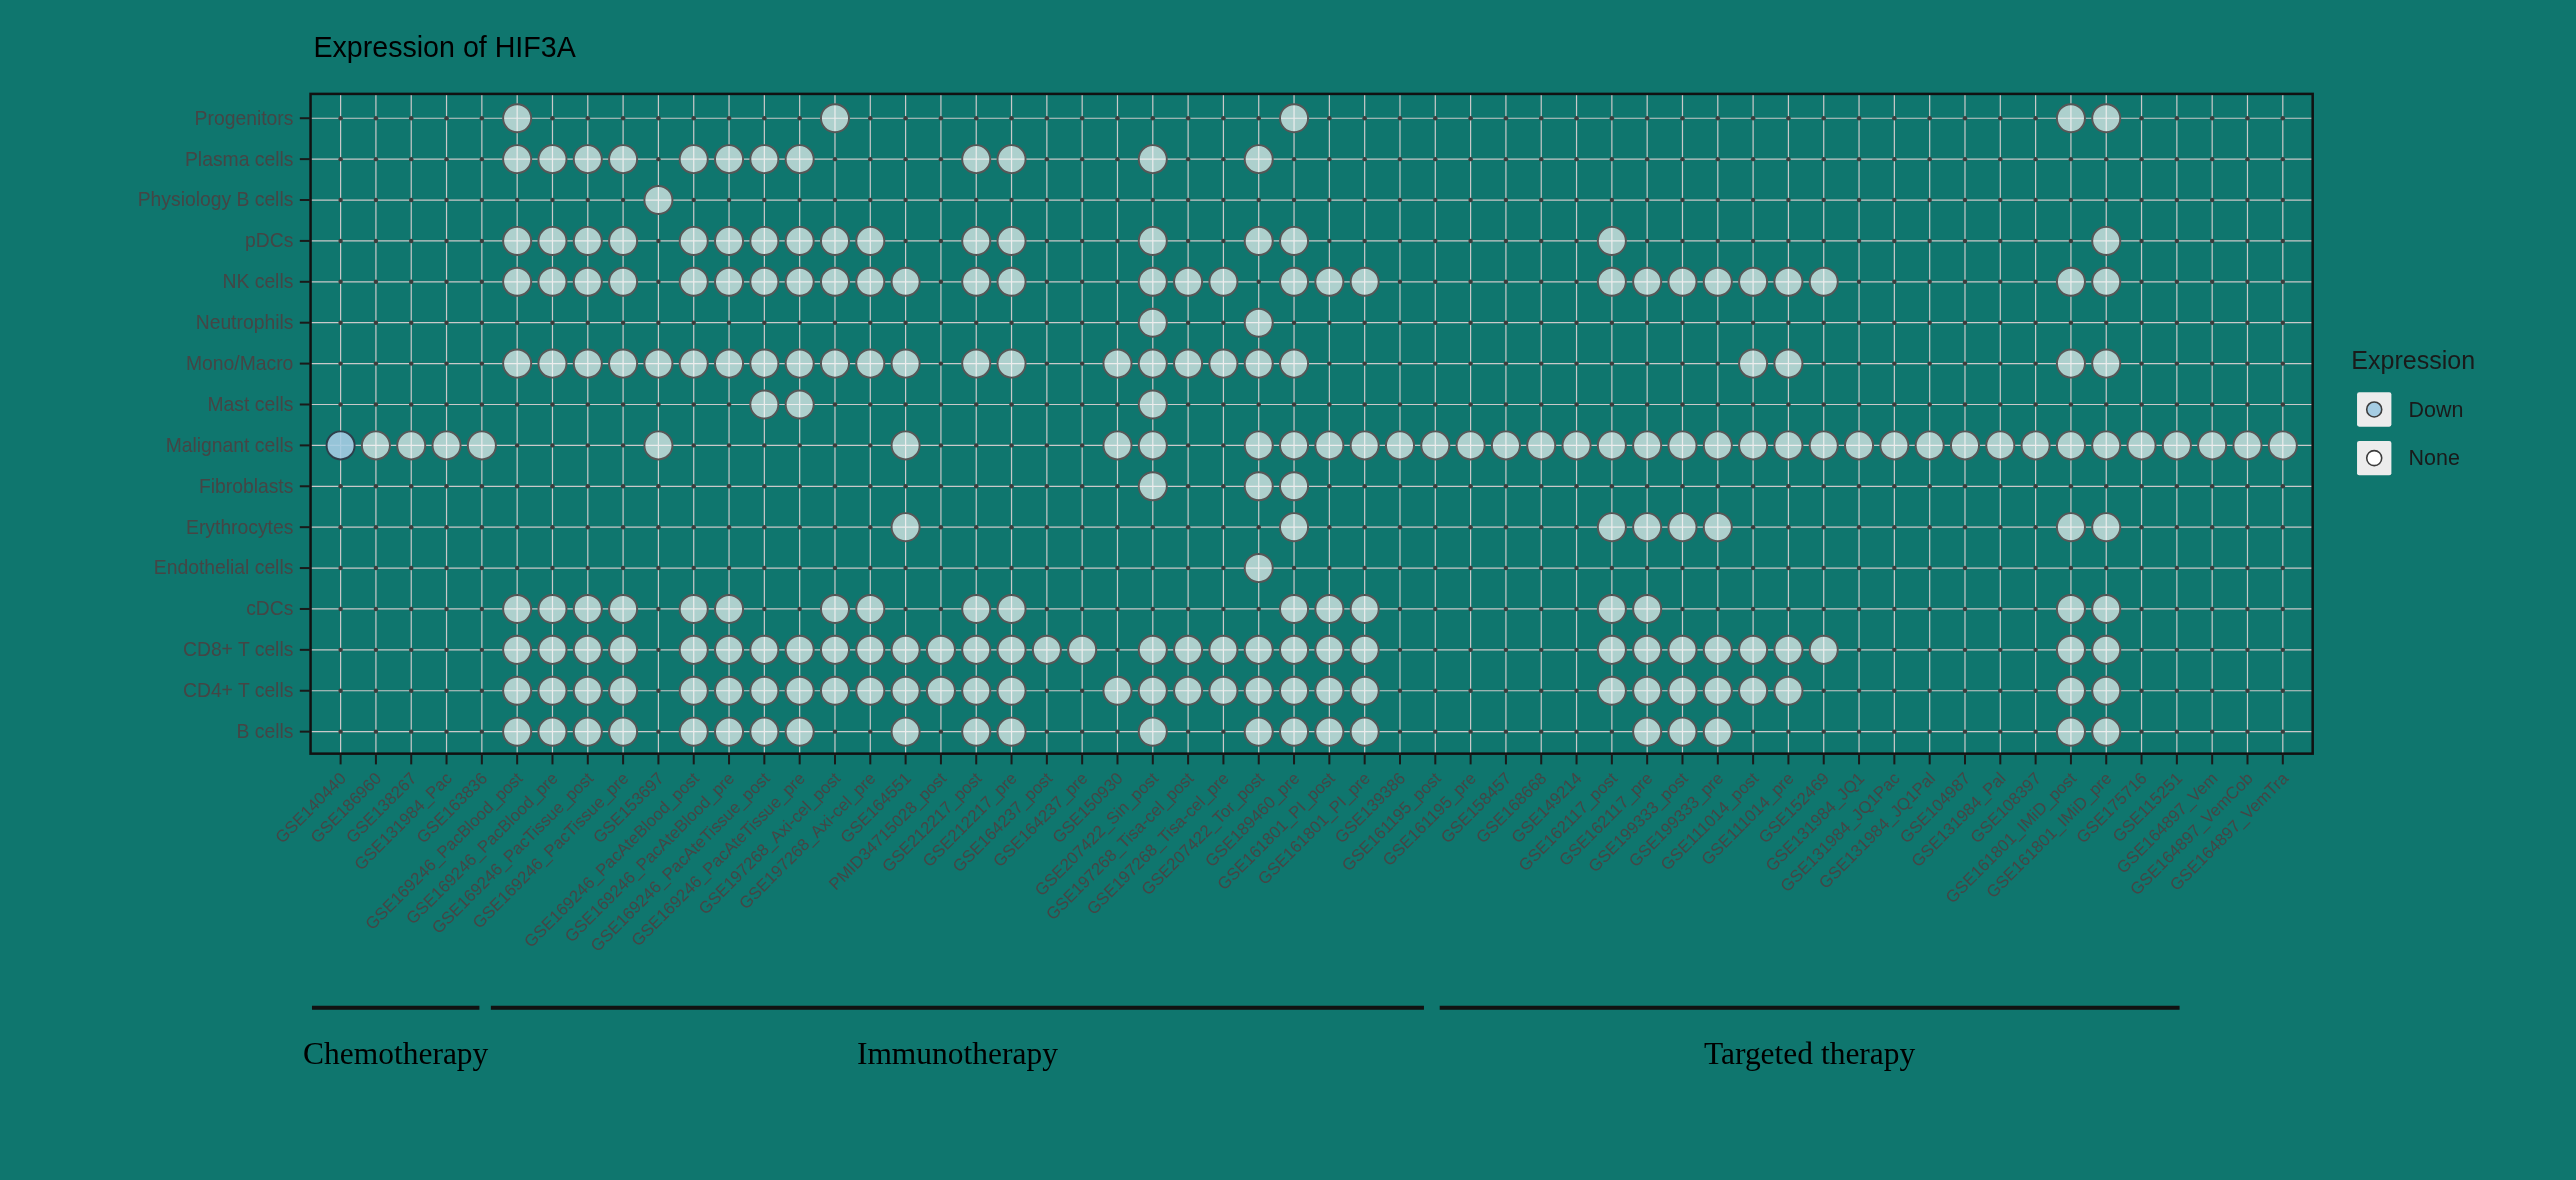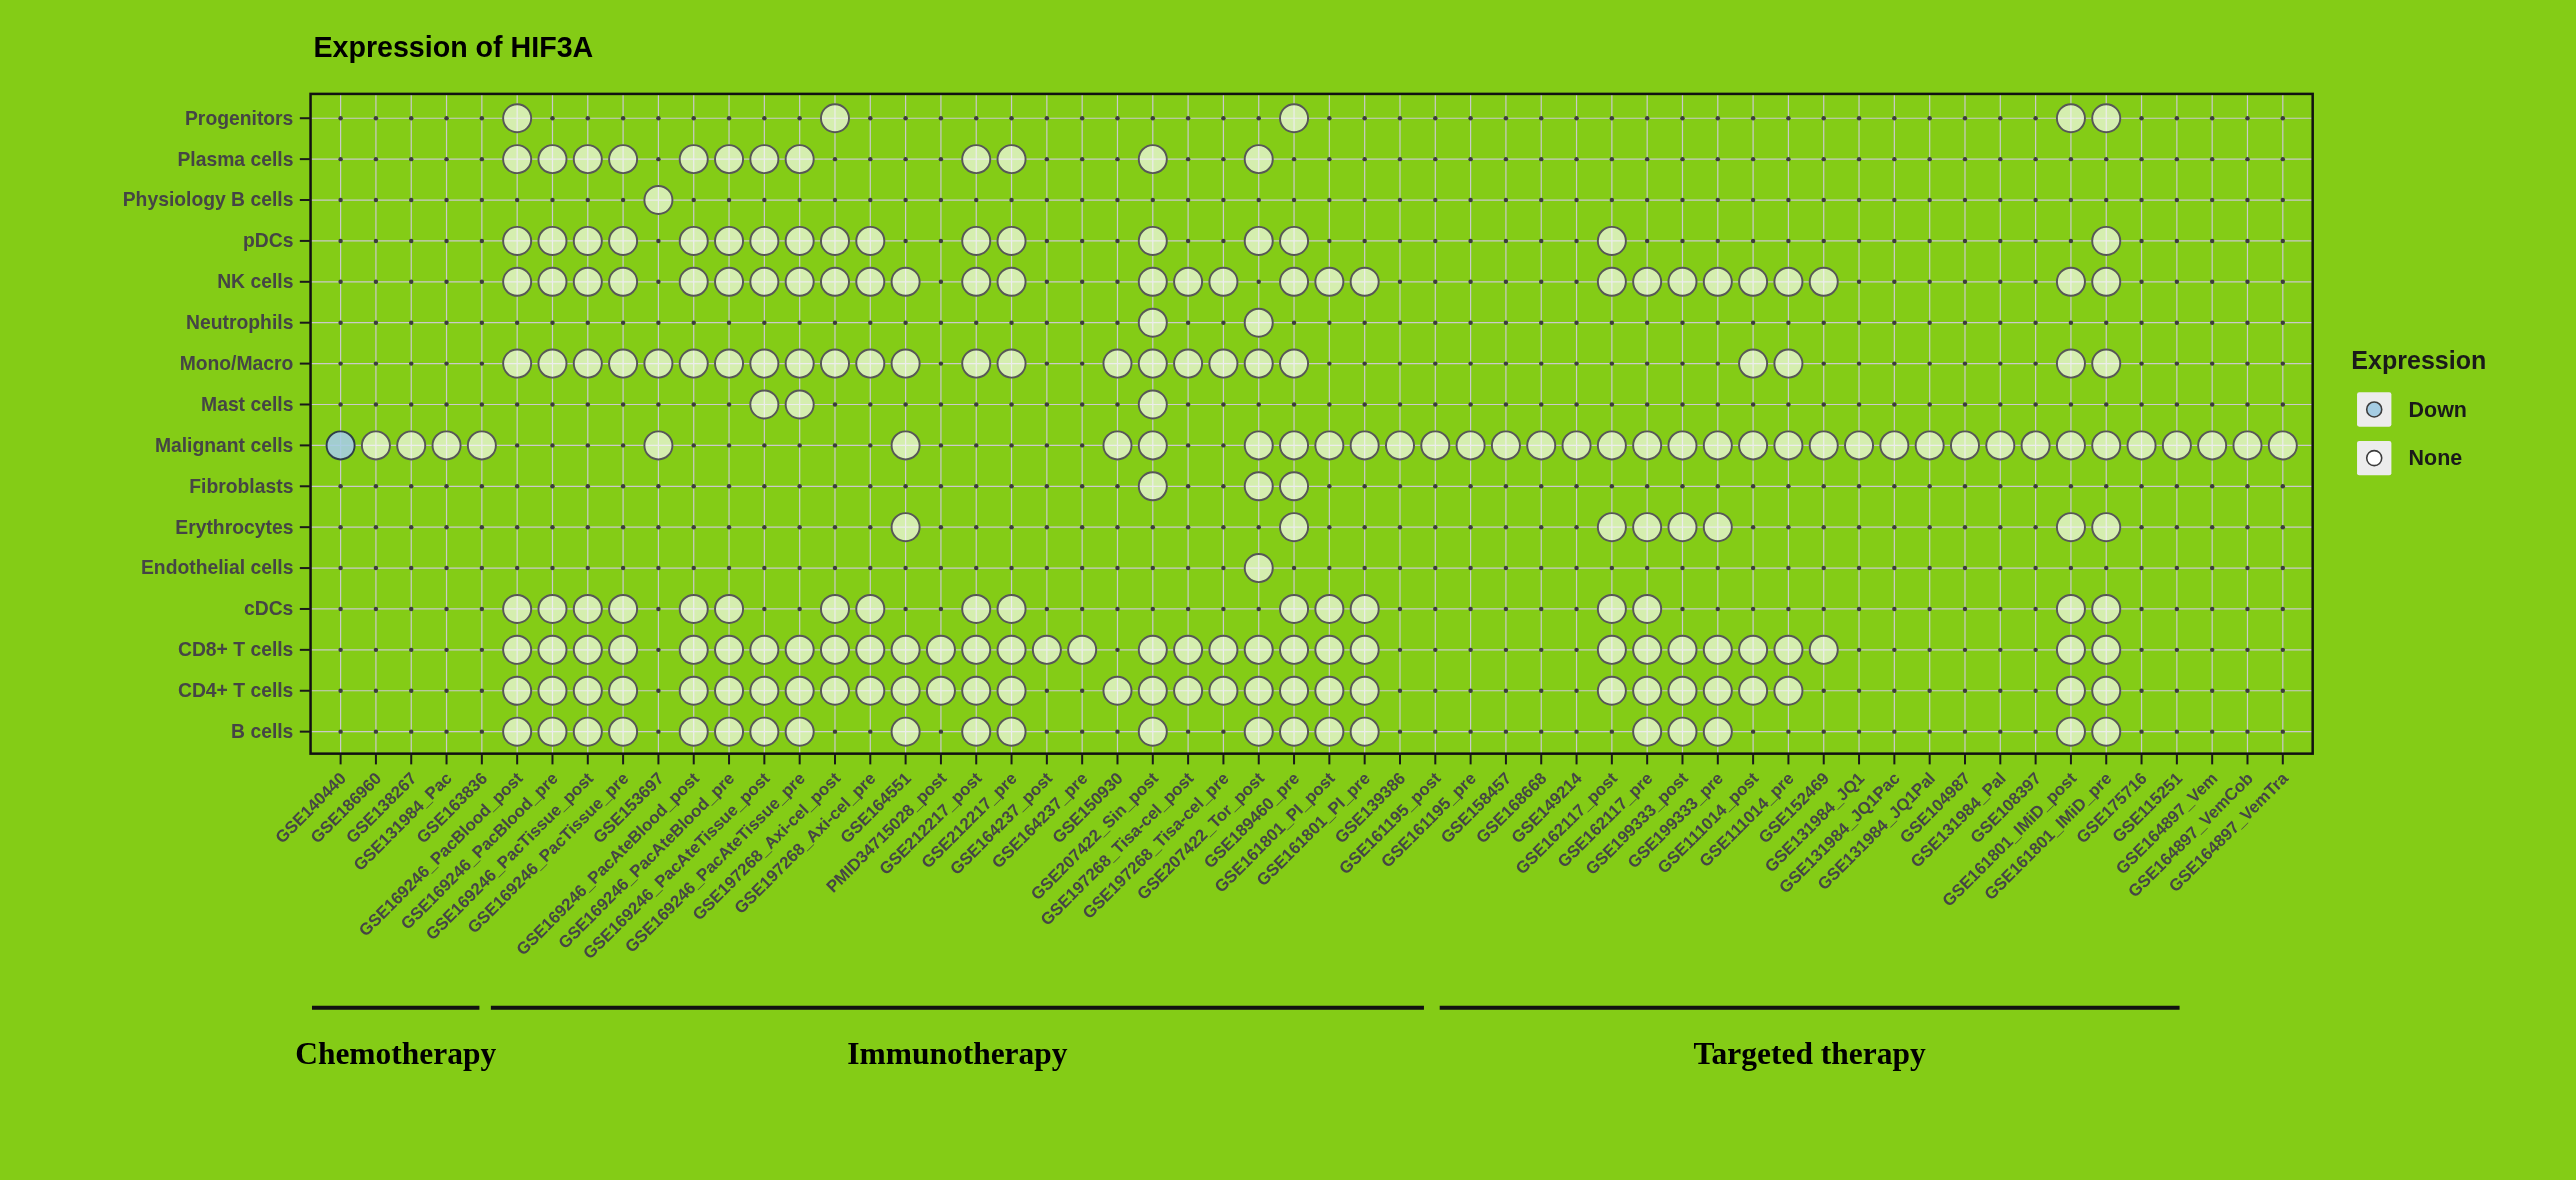--- a/index.html
+++ b/index.html
@@ -1,16 +1,16 @@
 <!DOCTYPE html>
 <html style="font-size:11.4px"><head>
 <meta charset="utf-8">
 <style>
   html,body{margin:0;padding:0;background:#ffffff;}
-  #stage{position:relative;width:2576px;height:1181px;background:#84cc16;font-family:"Liberation Sans",sans-serif;font-weight:bold;}
+  #stage{position:relative;width:2576px;height:1181px;background:#0f766e;font-family:"Liberation Sans",sans-serif;}
   svg text{user-select:none;}
 </style>
 </head>
 <body>
 
 <div id="stage">
   <svg id="chart" width="2576" height="1181" viewBox="0 0 3600 1650" xmlns="http://www.w3.org/2000/svg">
 
     <text id="chart-title" x="438" y="80" font-size="40" fill="#000000">Expression of HIF3A</text>
 

